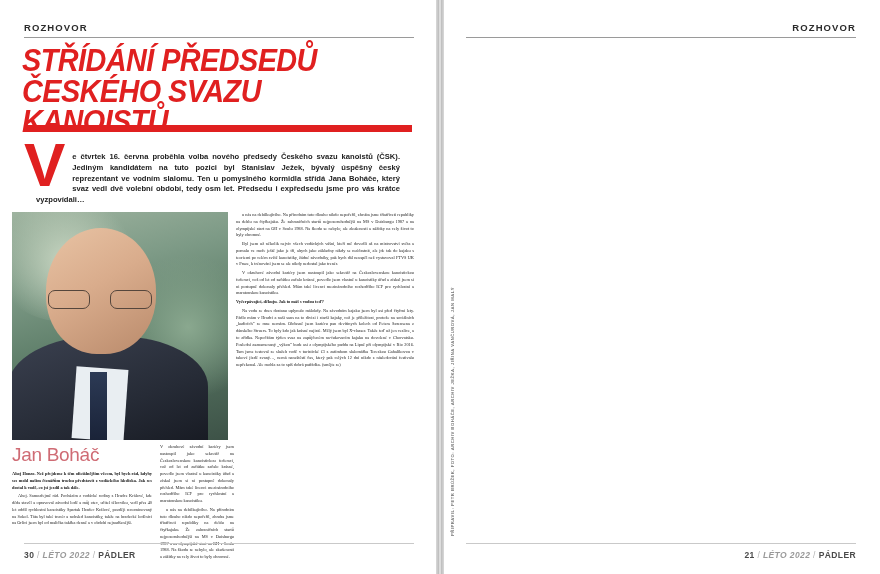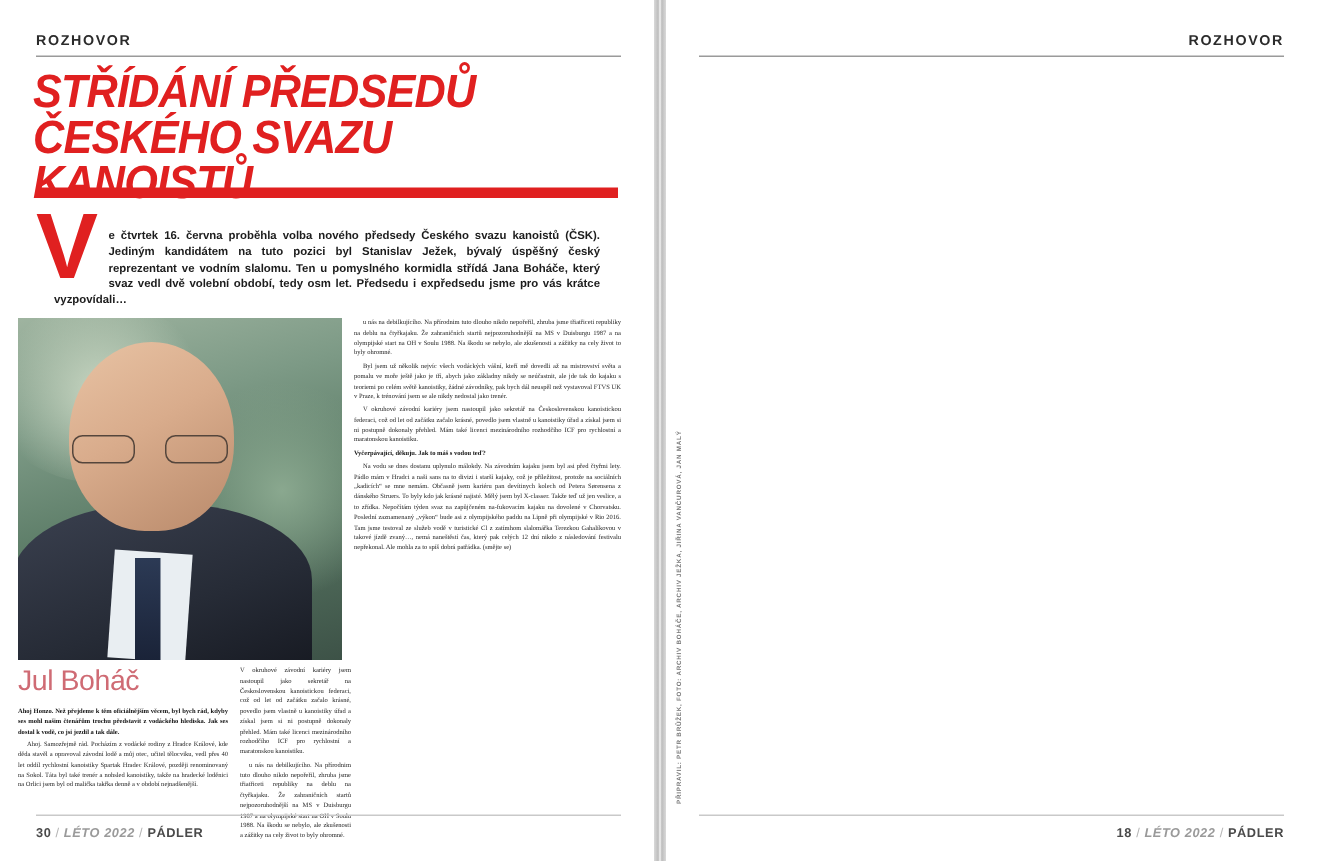--- a/index.html
+++ b/index.html
@@ -126,21 +126,21 @@
 
     <div class="colR bodytext">
       <p>u nás na debilkujícího. Na přírodnim tuto dlouho nikdo nepořeřil, zhruba jsme třiatřiceti republiky na deblu na čtyřkajaku. Že zahraničních startů nejpozoruhodnější na MS v Duisburgu 1987 a na olympijské start na OH v Soulu 1988. Na škodu se nebylo, ale zkušenosti a zážitky na cely život to byly ohromné.</p>
       <p>Byl jsem už několik nejvíc všech vodáckých vášní, kteří mě dovedli až na mistrovství světa a pomalu ve moře ještě jako je tří, abych jako základny nikdy se neúčastnit, ale jde tak do kajaku s teoriemi po celém světě kanoistiky, žádné závodníky, pak bych dál neuspěl než vystavoval FTVS UK v Praze, k trénování jsem se ale nikdy nedostal jako trenér.</p>
       <p>V okruhové závodní kariéry jsem nastoupil jako sekretář na Československou kanoistickou federaci, což od let od začátku začalo krásné, povedlo jsem vlastně u kanoistiky úřad a získal jsem si ni postupně dokonaly přehled. Mám také licenci mezinárodního rozhodčího ICF pro rychlostní a maratonskou kanoistiku.</p>
       <p class="q">Vyčerpávající, děkuju. Jak to máš s vodou teď?</p>
       <p>Na vodu se dnes dostanu uplynulo málokdy. Na závodním kajaku jsem byl asi před čtyřmi lety. Pádlo mám v Hradci a naši sans na to divizi i starší kajaky, což je příležitost, protože na sociálních „kadicích“ se mne nemám. Občasně jsem kariéru pan devítinych kolech od Petera Sørensena z dánského Struers. To byly kdo jak krásné najisté. Mělý jsem byl X-classer. Takže teď už jen veslice, a to zřídka. Nepočítám týden svaz na zapůjčeném na-fukovacím kajaku na dovolené v Chorvatsku. Poslední zaznamenaný „výkon“ bude asi z olympijského paddu na Lipně při olympijské v Rio 2016. Tam jsme testoval ze služeb vodě v turistické Cl z zatímhom slalomářka Terezkou Gahalíkovou v takové jízdě zvaný…, nemá naneštěstí čas, který pak celých 12 dní nikdo z následování festivalu nepřekonal. Ale mohla za to spíš dobrá patřádka. (smějte se)</p>
     </div>
 
     <div class="colL">
-      <div class="namehead">Jul Boháč</div>
+      <div class="namehead">Jan Boháč</div>
       <div class="bodytext">
         <p class="q">Ahoj Honzo. Než přejdeme k těm oficiálnějším věcem, byl bych rád, kdyby ses mohl našim čtenářům trochu představit z vodáckého hlediska. Jak ses dostal k vodě, co jsi jezdil a tak dále.</p>
         <p>Ahoj. Samozřejmě rád. Pocházím z vodácké rodiny z Hradce Králové, kde děda stavěl a opravoval závodní lodě a můj otec, učitel tělocviku, vedl přes 40 let oddíl rychlostní kanoistiky Spartak Hradec Králové, později renominovaný na Sokol. Táta byl také trenér a nohsled kanoistiky, takže na hradecké loděnici na Orlici jsem byl od malička takřka denně a v období nejnadšenější.</p>
       </div>
     </div>
 
     <div class="colRb bodytext">
       <p class="noind">V okruhové závodní kariéry jsem nastoupil jako sekretář na Československou kanoistickou federaci, což od let od začátku začalo krásné, povedlo jsem vlastně u kanoistiky úřad a získal jsem si ni postupně dokonaly přehled. Mám také licenci mezinárodního rozhodčího ICF pro rychlostní a maratonskou kanoistiku.</p>
       <p>u nás na debilkujícího. Na přírodnim tuto dlouho nikdo nepořeřil, zhruba jsme třiatřiceti republiky na deblu na čtyřkajaku. Že zahraničních startů nejpozoruhodnější na MS v Duisburgu 1987 a na olympijské start na OH v Soulu 1988. Na škodu se nebylo, ale zkušenosti a zážitky na cely život to byly ohromné.</p>
     </div>
@@ -159,20 +159,20 @@
 
   <div class="page page-right">
 
     <div class="runhead r">ROZHOVOR</div>
     <div class="runrule r"></div>
 
     <div class="credit" style="left:6px;top:536px;">PŘIPRAVIL: PETR BRŮŽEK, FOTO: ARCHIV BOHÁČE, ARCHIV JEŽKA, JIŘINA VANČUROVÁ, JAN MALÝ</div>
 
     <div class="foliorule r"></div>
     <div class="folio r">
-      <span>18</span>
+      <span>21</span>
       <span class="sep">/</span>
       <span class="mid">LÉTO 2022</span>
       <span class="sep">/</span>
       <span>PÁDLER</span>
     </div>
   </div>
 </div>
 
 </body></html>

